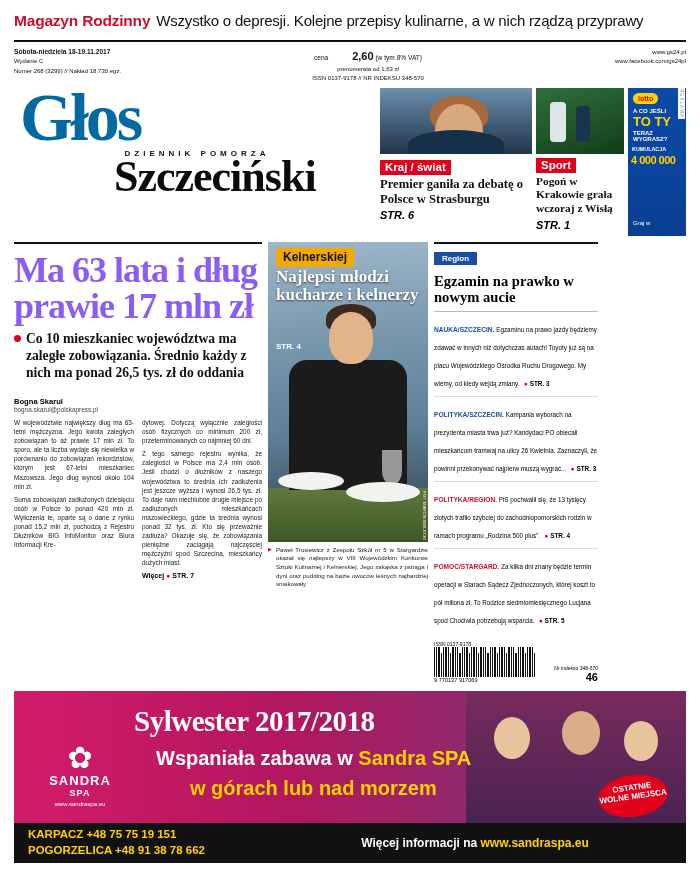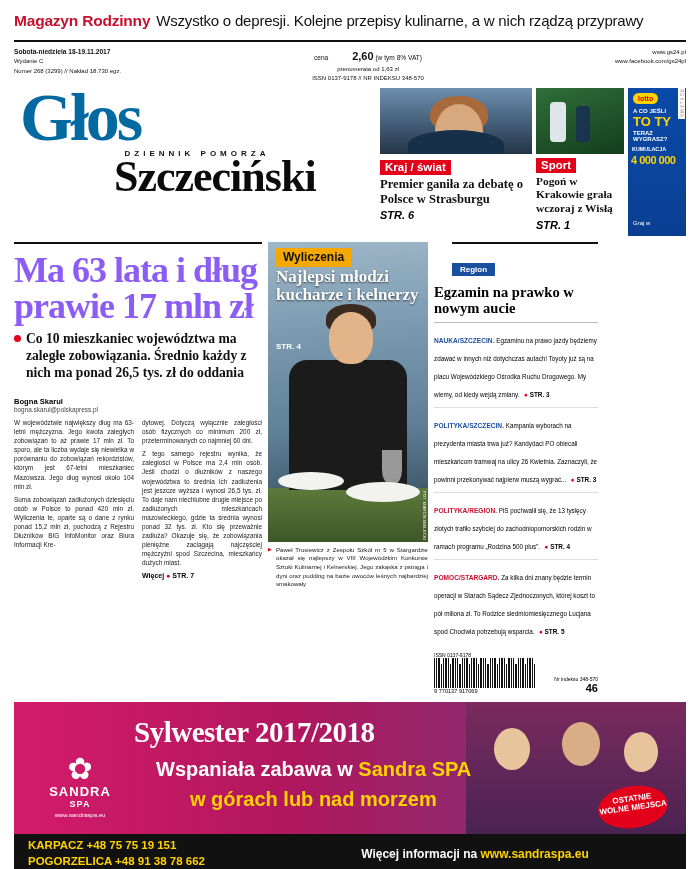--- a/index.html
+++ b/index.html
@@ -219,21 +219,21 @@
   .mid-caption::before {
     content: "\25B6"; position: absolute; left: 0; top: 0; font-size: 5px; color: #e2001a;
   }
   .mid-credit {
     writing-mode: vertical-rl; position: absolute; right: 1px; bottom: 2px;
     font-size: 4.4px; color: #eee;
   }
 
   
   .region-bar {
-    border-top: 2px solid #111; padding-top: 14px; margin-left: 18px;
+    border-top: 2px solid #111; padding-top: 3px;
   }
   .region-bar span {
     background: #1a4fa0; color: #fff; font-size: 8px; font-weight: bold;
     padding: 2px 8px; display: inline-block;
   }
   .region-h {
     font-family: Liberation Serif, serif; font-weight: bold;
     font-size: 14.6px; line-height: 1.1; margin-top: 8px; padding-bottom: 6px;
     border-bottom: 1px solid #bbb;
   }
@@ -403,21 +403,21 @@
 
     <div class="col-mid">
       <div class="wyd-photo">
         <div class="grass"></div>
         <div class="chef-body"></div>
         <div class="chef-hair"></div>
         <div class="chef-head"></div>
         <div class="plate1"></div>
         <div class="plate2"></div>
         <div class="glass"></div>
-        <div class="wyd-label">Wyliczenia</div>
+        <div class="wyd-label">Kelnerskiej</div>
         <div class="wyd-head">Najlepsi młodzi kucharze i kelnerzy</div>
         <div class="wyd-str">STR. 4</div>
         <div class="mid-credit">FOT. MARCIN BIELECKI</div>
       </div>
       <div class="mid-caption">Paweł Trusiewicz z Zespołu Szkół nr 5 w Stargardzie okazał się najlepszy w VIII Wojewódzkim Konkursie Sztuki Kulinarnej i Kelnerskiej. Jego zakąska z pstrąga i dyni oraz pudding na bazie owoców leśnych najbardziej smakowały</div>
     </div>
 
     <div class="col-right">
       <div class="region-bar">
         <span>Region</span>

